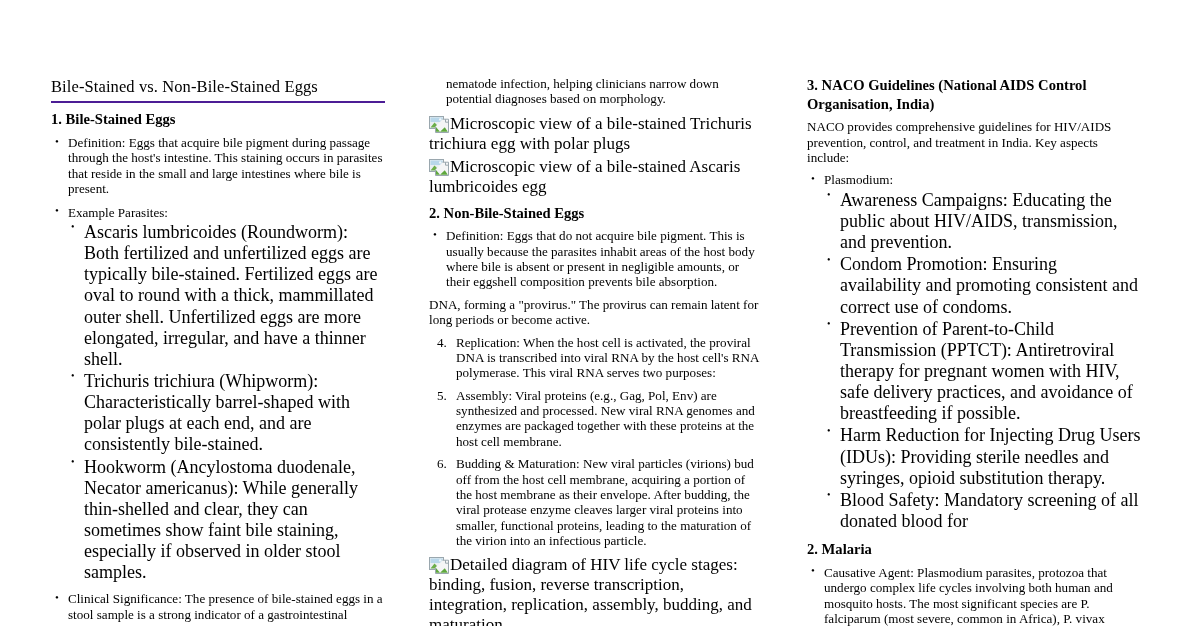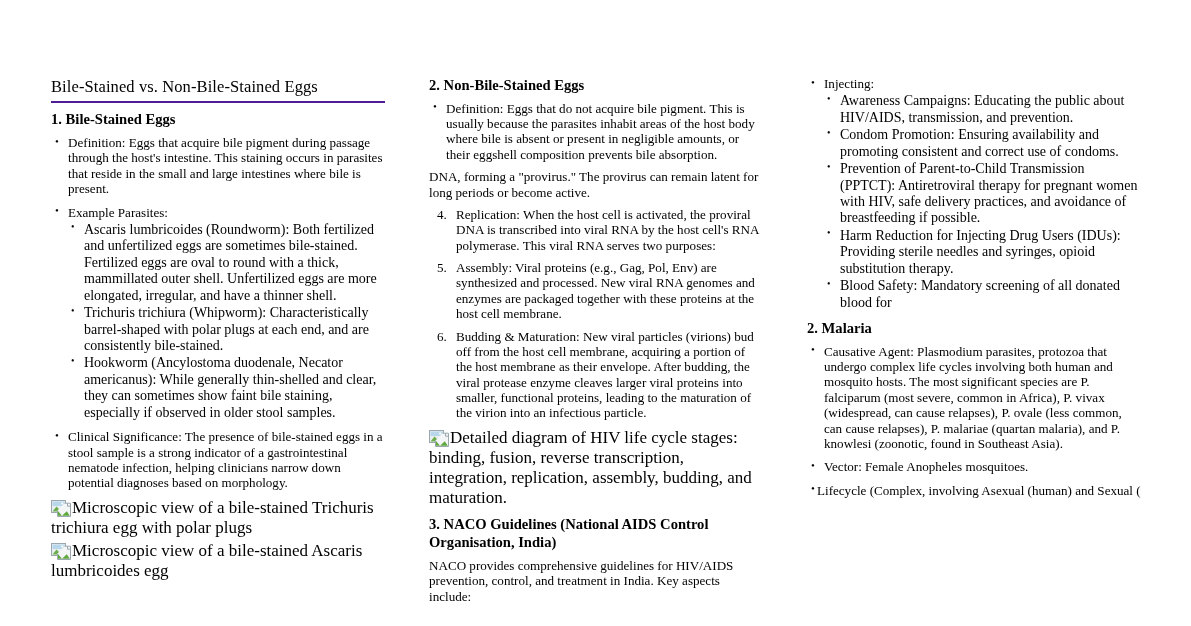--- a/index.html
+++ b/index.html
@@ -84,21 +84,21 @@
     top: -0.5px;
     font-size: 11px;
   }
   ul.bul ul.bul {
     margin-top: 2px;
     margin-bottom: 0;
   }
   ul.bul ul.bul > li {
     padding-left: 16px;
     margin-bottom: 1px;
-    font-size: 14px;
+    font-size: 18px;
   }
   ul.bul ul.bul > li::before {
     left: 3px;
     font-size: 10px;
   }
 
   ol.num {
     list-style: none;
     counter-reset: numitem;
     margin: 0 0 7px 0;
@@ -171,21 +171,21 @@
 
     <h1 class="doc-title">Bile-Stained vs. Non-Bile-Stained Eggs</h1>
 
     <h2 class="sec-title">1. Bile-Stained Eggs</h2>
 
     <ul class="bul">
       <li>Definition: Eggs that acquire bile pigment during passage through the host's intestine. This staining occurs in parasites that reside in the small and large intestines where bile is present.</li>
       <li>
         <span>Example Parasites:</span>
         <ul class="bul">
-          <li>Ascaris lumbricoides (Roundworm): Both fertilized and unfertilized eggs are sometimes bile-stained. Fertilized eggs are oval to round with a thick, mammillated outer shell. Unfertilized eggs are more elongated, irregular, and have a thinner shell.</li>
+          <li>Ascaris lumbricoides (Roundworm): Both fertilized and unfertilized eggs are typically bile-stained. Fertilized eggs are oval to round with a thick, mammillated outer shell. Unfertilized eggs are more elongated, irregular, and have a thinner shell.</li>
           <li>Trichuris trichiura (Whipworm): Characteristically barrel-shaped with polar plugs at each end, and are consistently bile-stained.</li>
           <li>Hookworm (Ancylostoma duodenale, Necator americanus): While generally thin-shelled and clear, they can sometimes show faint bile staining, especially if observed in older stool samples.</li>
         </ul>
       </li>
       <li>Clinical Significance: The presence of bile-stained eggs in a stool sample is a strong indicator of a gastrointestinal nematode infection, helping clinicians narrow down potential diagnoses based on morphology.</li>
     </ul>
 
     <p class="imgcap"><span class="broken-img"><svg width="20" height="18" viewBox="0 0 20 18" xmlns="http://www.w3.org/2000/svg">
             <rect x="0.5" y="0.5" width="14" height="12" fill="#e9eef2" stroke="#9aa7ae"></rect>
             <rect x="1.5" y="1.5" width="12" height="4.5" fill="#b8d7ea"></rect>
@@ -231,21 +231,21 @@
             <path d="M16.5 3.2 L16.5 6.2 L19.5 6.2" fill="none" stroke="#9aa7ae" stroke-width="1"></path>
             <path d="M7.0 11.0 L11.0 15.8 L15.8 11.2 L18.8 15.8 L7.0 15.8 Z" fill="#5fa83e"></path>
           </svg></span><span>Detailed diagram of HIV life cycle stages: binding, fusion, reverse transcription, integration, replication, assembly, budding, and maturation.</span></p>
 
     <h2 class="sec-title">3. NACO Guidelines (National AIDS Control Organisation, India)</h2>
 
     <p class="body-para">NACO provides comprehensive guidelines for HIV/AIDS prevention, control, and treatment in India. Key aspects include:</p>
 
     <ul class="bul clip">
       <li>
-        <span>Injecting:</span>
+        <span>Plasmodium:</span>
         <ul class="bul">
           <li>Awareness Campaigns: Educating the public about HIV/AIDS, transmission, and prevention.</li>
           <li>Condom Promotion: Ensuring availability and promoting consistent and correct use of condoms.</li>
           <li>Prevention of Parent-to-Child Transmission (PPTCT): Antiretroviral therapy for pregnant women with HIV, safe delivery practices, and avoidance of breastfeeding if possible.</li>
           <li>Harm Reduction for Injecting Drug Users (IDUs): Providing sterile needles and syringes, opioid substitution therapy.</li>
           <li>Blood Safety: Mandatory screening of all donated blood for</li>
         </ul>
       </li>
     </ul>
 

